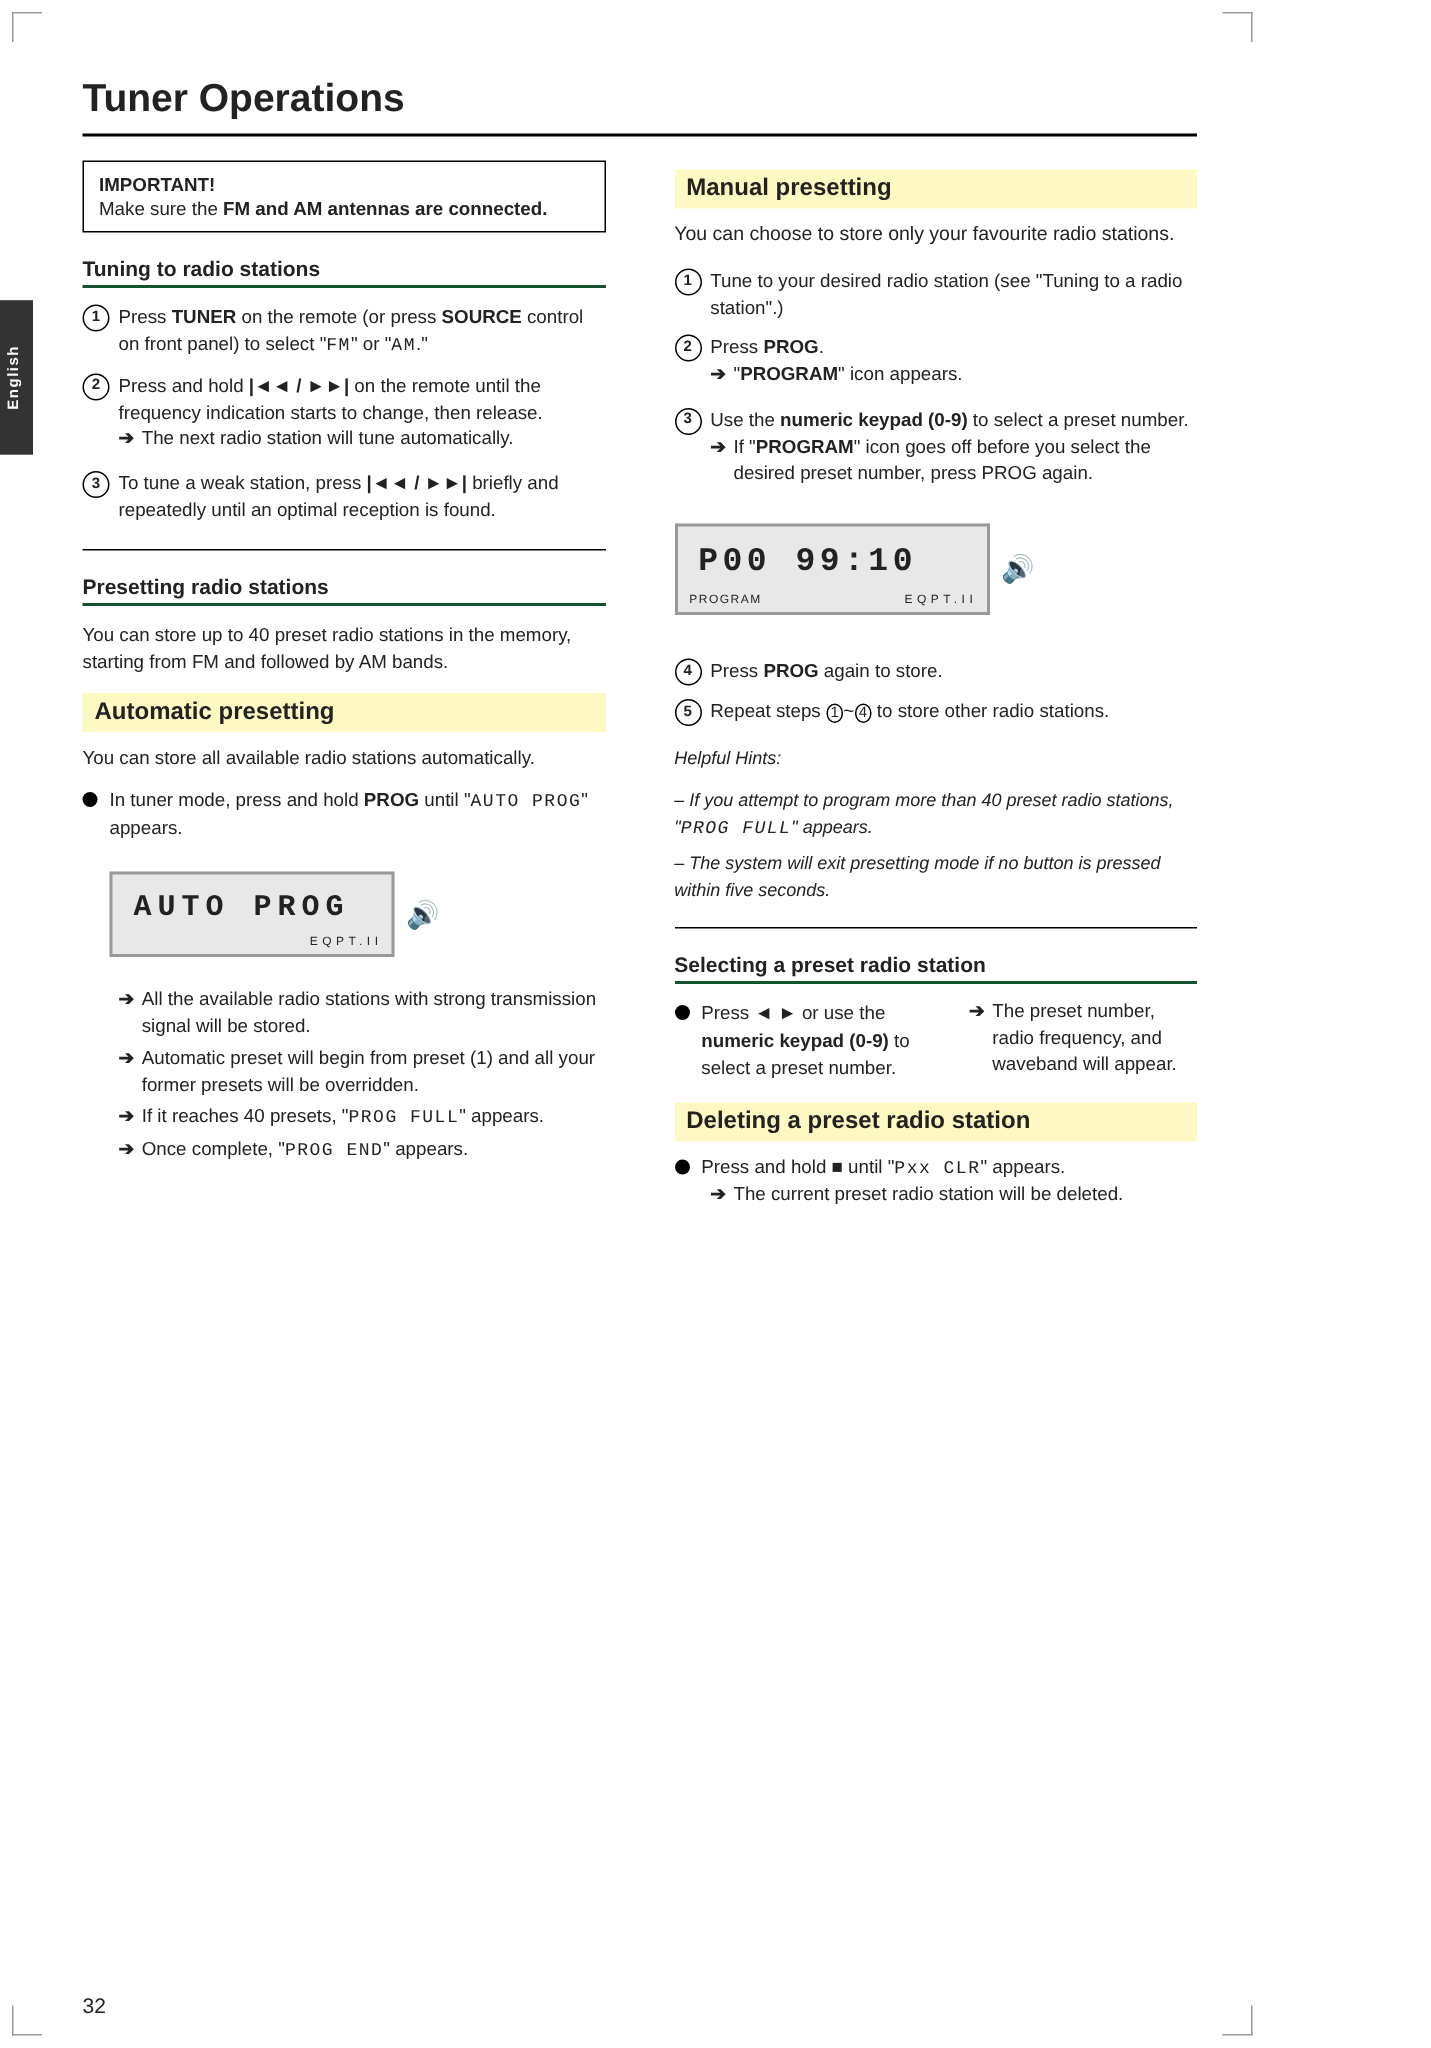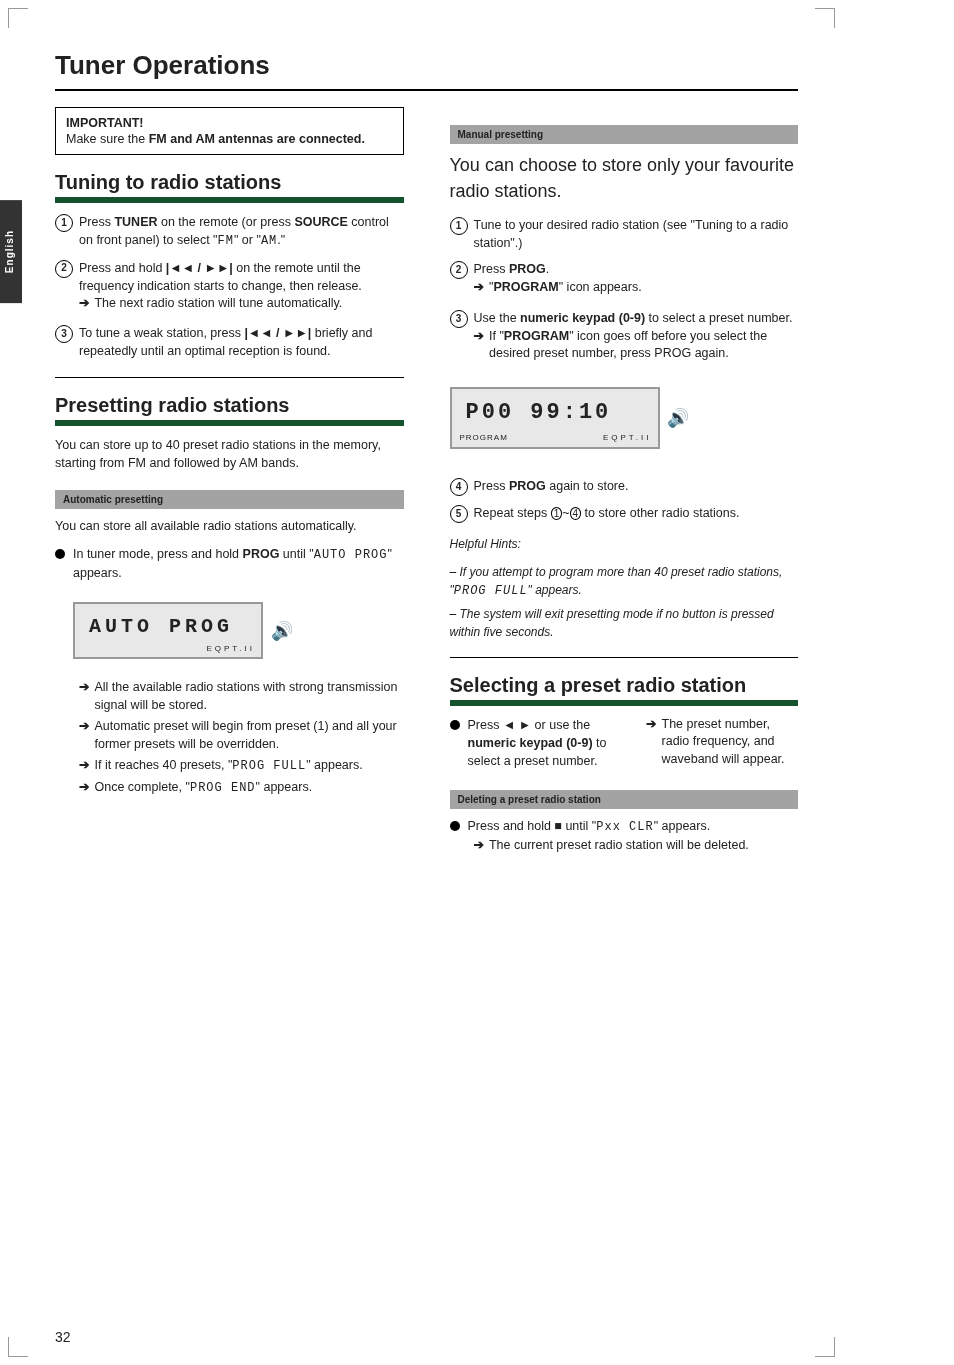--- a/index.html
+++ b/index.html
@@ -74,23 +74,23 @@
       flex: 1;
       max-width: 390px;
     }
 
     .col-right {
       flex: 1;
     }
 
     
     .section-title {
-      font-size: 20px;
-      font-weight: bold;
-      border-bottom: 6px solid #14532d;
+      font-size: 14px;
+      font-weight: bold;
+      border-bottom: 2px solid #14532d;
       margin-bottom: 10px;
       padding-bottom: 3px;
     }
 
     
     .important-box {
       border: 1px solid #000;
       padding: 8px 10px;
       margin-bottom: 16px;
       font-size: 12.5px;
@@ -169,26 +169,26 @@
       margin: 10px auto;
       width: 200px;
       position: relative;
       display: flex;
       align-items: center;
       justify-content: space-between;
     }
 
     
     .subheading-box {
-      background: #a3a3a3;
+      background: #fef9c3;
       padding: 4px 8px;
-      font-size: 10px;
+      font-size: 16px;
       font-weight: bold;
       margin-bottom: 8px;
-      margin-top: 18px;
+      margin-top: 6px;
     }
 
     
     .hint-italic {
       font-style: italic;
       font-size: 12px;
       line-height: 1.5;
       margin-top: 10px;
       margin-bottom: 5px;
     }
@@ -311,21 +311,21 @@
             </div>
           </li>
         </ul>
 
       </div>
 
       <div class="col-right">
 
         <div class="subheading-box">Manual presetting</div>
 
-        <p style="font-size:18px; margin-bottom:12px; line-height:1.45;">You can choose to store only your favourite radio stations.</p>
+        <p style="font-size:13px; margin-bottom:12px; line-height:1.45;">You can choose to store only your favourite radio stations.</p>
 
         <ul class="num-list">
           <li>
             <span class="num-circle">1</span>
             <span class="li-content">Tune to your desired radio station (see "Tuning to a radio station".)</span>
           </li>
           <li style="flex-direction:column; align-items:flex-start;">
             <div style="display:flex; align-items:flex-start;">
               <span class="num-circle">2</span>
               <span class="li-content">Press <strong>PROG</strong>.</span>

